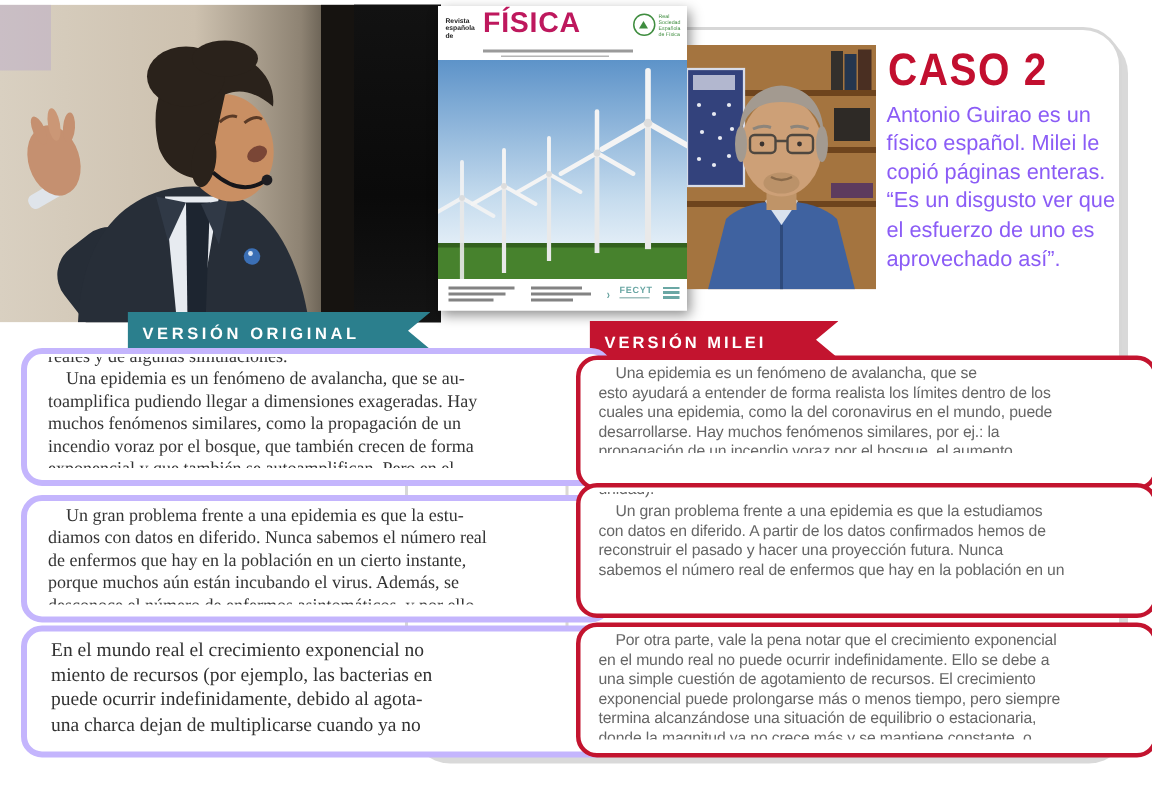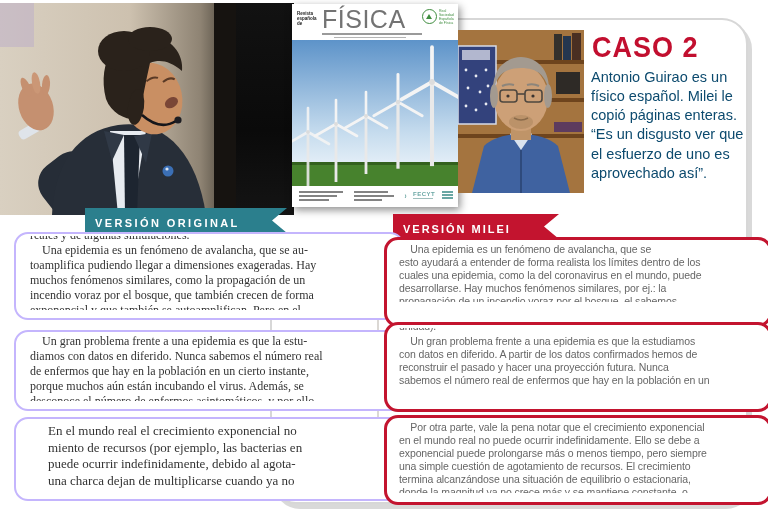--- a/index.html
+++ b/index.html
@@ -14,65 +14,65 @@
   
   .black-strip{left:236px;top:3px;width:58px;height:212px;background:linear-gradient(180deg,#121212,#0a0a0a 60%,#141414);}
   .milei-photo{left:0;top:3px;width:236px;height:212px;overflow:hidden;}
   .magazine{left:292px;top:4px;width:166px;height:203px;background:#fff;
     box-shadow:2px 3px 8px rgba(0,0,0,.45);}
   .guirao-photo{left:458px;top:30px;width:126px;height:163px;overflow:hidden;}
 
   
   .mast{position:absolute;left:0;top:0;width:100%;height:36px;background:#fff;}
   .mast-prefix{position:absolute;left:5px;top:7px;width:24px;font-size:4.5px;line-height:5px;color:#222;font-weight:700;}
-  .mast-title{position:absolute;left:30px;top:1px;font-size:25px;font-weight:400;letter-spacing:.5px;color:#737373;}
+  .mast-title{position:absolute;left:30px;top:1px;font-size:19px;font-weight:700;letter-spacing:.5px;color:#be185d;}
   .rsef{position:absolute;left:130px;top:5px;width:13px;height:13px;border:1.6px solid #3f8d3f;border-radius:50%;}
   .rsef:after{content:"";position:absolute;left:3px;top:3.5px;border-left:3.5px solid transparent;border-right:3.5px solid transparent;border-bottom:5px solid #3f8d3f;}
   .rsef-text{position:absolute;left:147px;top:5px;width:17px;font-size:3.5px;line-height:4px;color:#3f8d3f;}
   .mast-bar1{position:absolute;left:30px;top:29px;width:100px;height:1.6px;background:#9a9a9a;}
   .mast-bar2{position:absolute;left:42px;top:32.5px;width:72px;height:1.6px;background:#b5b5b5;}
 
   
   .mag-footer{position:absolute;left:0;bottom:0;width:100%;height:21px;background:#fff;}
   .bul{position:absolute;height:1.8px;background:#5a5a5a;opacity:.75;}
   .fecyt-chev{position:absolute;left:112px;top:5px;color:#63a09d;font-size:9px;font-weight:700;transform:scaleX(.7);}
   .fecyt-text{position:absolute;left:121px;top:5px;color:#6aa7a4;font-size:6px;font-weight:700;letter-spacing:.5px;}
   .fecyt-sub{position:absolute;left:121px;top:12px;width:20px;height:1.2px;background:#9fbfbd;}
   .mini-logo{position:absolute;left:150px;top:5px;width:11px;height:9px;
      background:repeating-linear-gradient(180deg,#6aa7a4 0 1.6px,#fff 1.6px 3.2px);}
 
   
   .caso-title{left:592px;top:30px;font-size:27px;font-weight:800;color:#c20f2f;
      letter-spacing:1px;transform:scaleY(1.12);transform-origin:top left;}
-  .caso-desc{left:591px;top:68px;width:156px;font-size:14.5px;line-height:1.32;color:#0c4a6e;}
+  .caso-desc{left:591px;top:68px;width:156px;font-size:14.5px;line-height:1.32;color:#8b5cf6;}
 
   
   .banner{height:21px;display:flex;align-items:center;padding:4px 24px 0 10px;
     color:#fff;font-weight:700;font-size:11px;letter-spacing:2.4px;white-space:nowrap;
     clip-path:polygon(0 0,100% 0,calc(100% - 15px) 50%,100% 100%,0 100%);}
   .banner.orig{left:85px;top:208px;width:168px;background:#2b7f8d;}
   .banner.milei{left:393px;top:214px;width:132px;background:#c3142f;letter-spacing:2px;}
 
   .divider{left:377px;top:234px;width:2px;height:262px;background:#dbd8d4;}
 
   
   .tbox{background:#fff;border-radius:14px;overflow:hidden;}
-  .obox{border:2px solid #c4b5fd;font-family:"Liberation Serif",serif;color:#333;
+  .obox{border:4px solid #c4b5fd;font-family:"Liberation Serif",serif;color:#333;
         font-size:12px;line-height:15px;padding:2px 14px 0;}
   .mbox{border:3px solid #c3142f;font-family:"Liberation Sans",sans-serif;color:#666;
         font-size:10.5px;line-height:13px;padding:3px 12px 0;letter-spacing:-.1px;}
   .line{white-space:pre;}
   .cut{overflow:hidden;}
   .cut-b{height:7px;}
   .cut-t{height:7px;}
   .cut-t .inner{margin-top:-8px;white-space:pre;}
   .cut-b .inner{white-space:pre;}
   .o1{left:14px;top:232px;width:358px;height:82px;}
   .o2{left:14px;top:330px;width:358px;height:75px;}
-  .o3{left:14px;top:417px;width:358px;height:76px;font-size:13px;line-height:16.5px;padding:4px 32px 0;}
+  .o3{left:14px;top:417px;width:358px;height:76px;font-size:13px;line-height:16.5px;padding:4px 16px 0;}
   .m1{left:384px;top:237px;width:358px;height:81px;}
   .m2{left:384px;top:322px;width:358px;height:81px;}
   .m3{left:384px;top:415px;width:358px;height:81px;}
 </style>
 </head>
 <body>
 
 <div class="stage">
 
   <div class="abs caso-card"></div>
@@ -271,40 +271,40 @@
   </div>
 
   <div class="abs tbox mbox m1">
     <div>
         <div class="line">    Una epidemia es un fenómeno de avalancha, que se</div>
         <div class="line">esto ayudará a entender de forma realista los límites dentro de los</div>
         <div class="line">cuales una epidemia, como la del coronavirus en el mundo, puede</div>
         <div class="line">desarrollarse. Hay muchos fenómenos similares, por ej.: la</div>
       </div>
     <div class="cut cut-b">
-        <div class="inner">propagación de un incendio voraz por el bosque, el sabemos</div>
+        <div class="inner">propagación de un incendio voraz por el bosque, el aumento</div>
       </div>
   </div>
   <div class="abs tbox mbox m2">
     <div class="cut cut-t">
         <div class="inner">unidad).</div>
       </div>
     <div>
         <div class="line">    Un gran problema frente a una epidemia es que la estudiamos</div>
         <div class="line">con datos en diferido. A partir de los datos confirmados hemos de</div>
         <div class="line">reconstruir el pasado y hacer una proyección futura. Nunca</div>
         <div class="line">sabemos el número real de enfermos que hay en la población en un</div>
       </div>
   </div>
   <div class="abs tbox mbox m3">
     <div>
         <div class="line">    Por otra parte, vale la pena notar que el crecimiento exponencial</div>
         <div class="line">en el mundo real no puede ocurrir indefinidamente. Ello se debe a</div>
+        <div class="line">una simple cuestión de agotamiento de recursos. El crecimiento</div>
         <div class="line">exponencial puede prolongarse más o menos tiempo, pero siempre</div>
-        <div class="line">una simple cuestión de agotamiento de recursos. El crecimiento</div>
         <div class="line">termina alcanzándose una situación de equilibrio o estacionaria,</div>
       </div>
     <div class="cut cut-b">
         <div class="inner">donde la magnitud ya no crece más y se mantiene constante, o</div>
       </div>
   </div>
 
 </div>
 
 </body></html>

